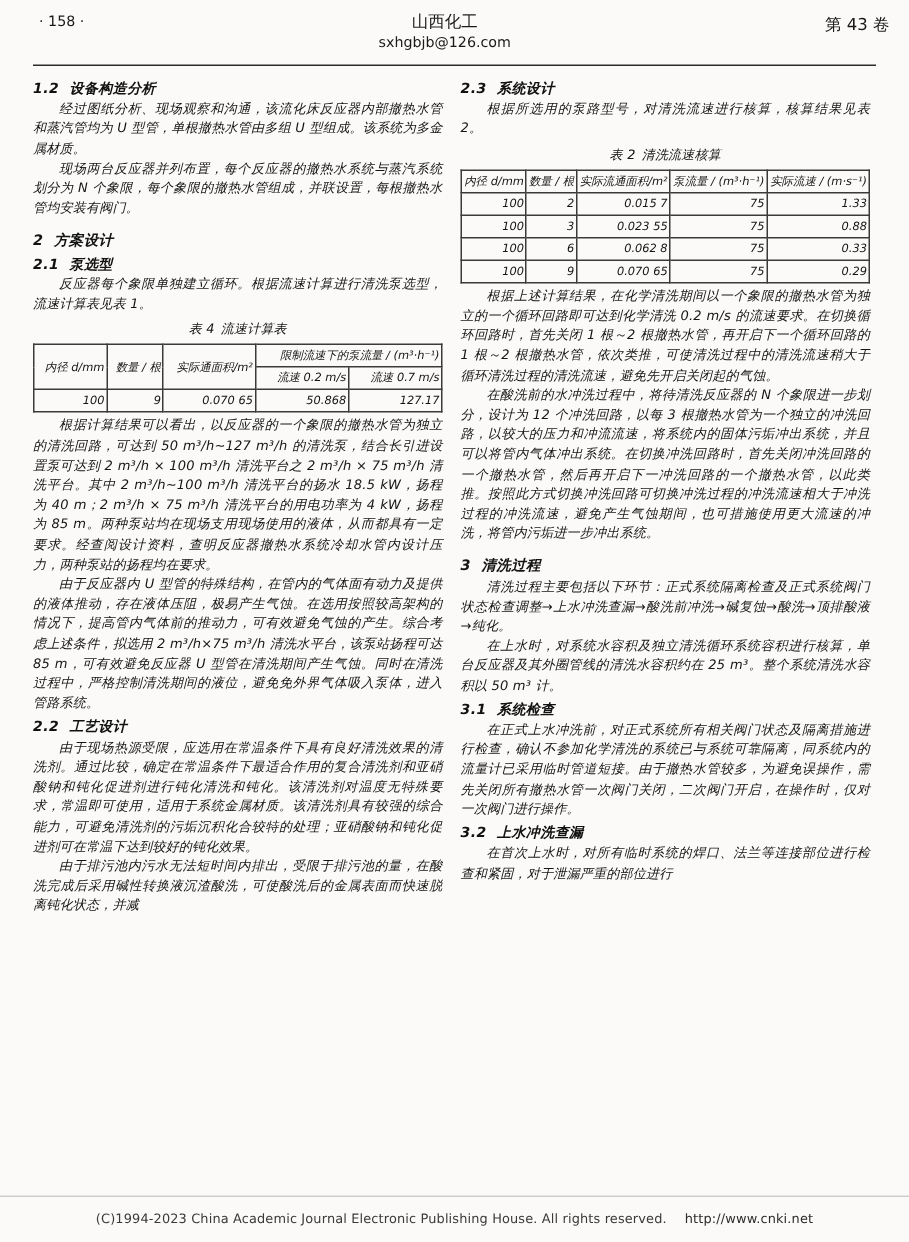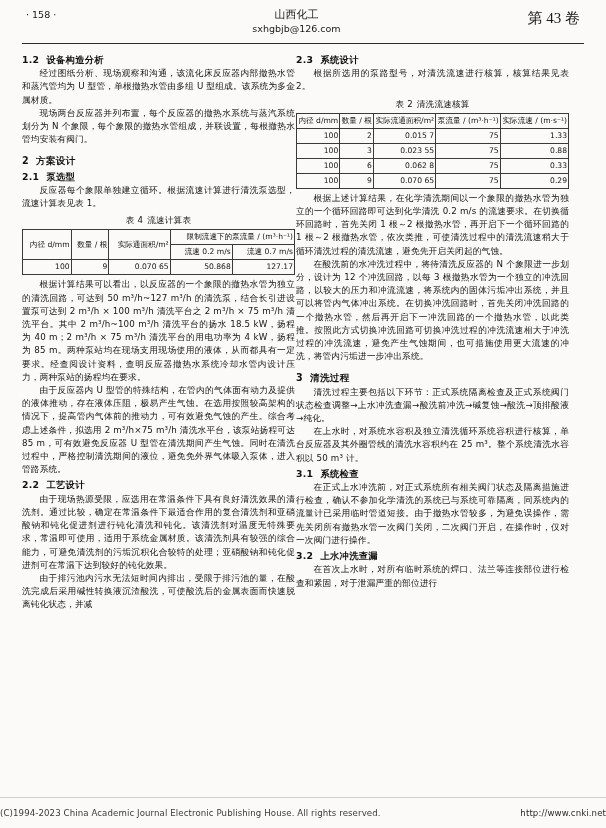--- a/index.html
+++ b/index.html
@@ -36,37 +36,37 @@
   .hdr-mail { font-size: 9.5px; }
   .hdr-left {
     position: absolute;
     left: 26px;
     top: 9px;
     font-size: 9.5px;
     color: #1a1a1a;
   }
   .hdr-right {
     position: absolute;
-    right: 26px;
+    right: 13px;
     top: 9px;
-    font-size: 15px;
+    font-size: 11px;
     color: #1a1a1a;
-    font-family: Liberation Serif, serif;
   }
   .rule {
     margin: 3px 22px 0 22px;
     border-top: 1px solid #2b2b2b;
   }
   
   .cols {
     display: flex;
     padding: 7px 22px 0 22px;
     box-sizing: border-box;
-    gap: 1px;
+    gap: 12px;
     height: 752px;
+    font-style: italic;
   }
   .col {
     width: 273px;
     font-size: 8.7px;
     line-height: 13.2px;
     color: #141414;
     text-align: justify;
   }
   p.t {
     margin: 0;
@@ -116,21 +116,21 @@
     bottom: 0;
     left: 0;
     width: 606px;
     height: 30px;
     border-top: 1px solid #cfcdc9;
     background: #fbfaf8;
     font-size: 8.6px;
     color: #3a3a3a;
     display: flex;
     align-items: center;
-    justify-content: space-between;
+    justify-content: center;
     letter-spacing: 0.1px;
   }
   .footer .lnk { margin-left: 12px; color: #2b2b2b; }
 </style>
 </head>
 <body>
 
 <div class="page">
 
   <div class="header">

